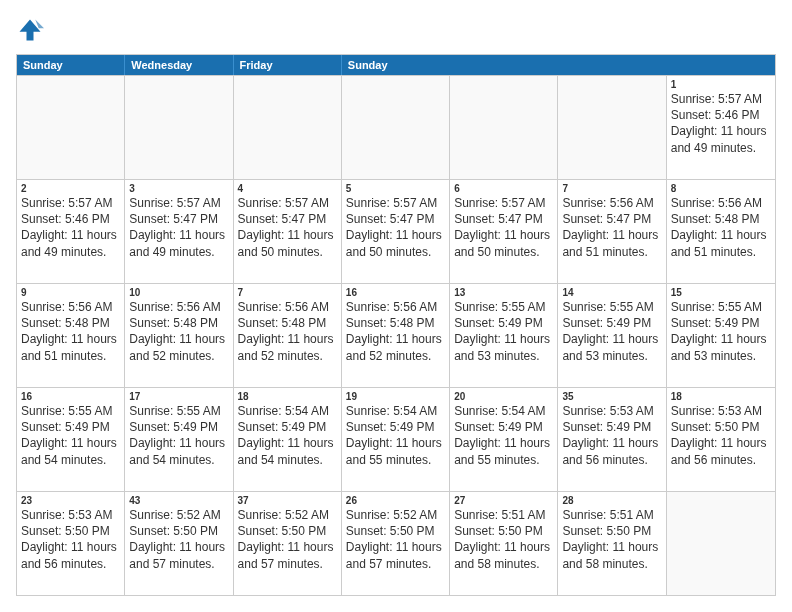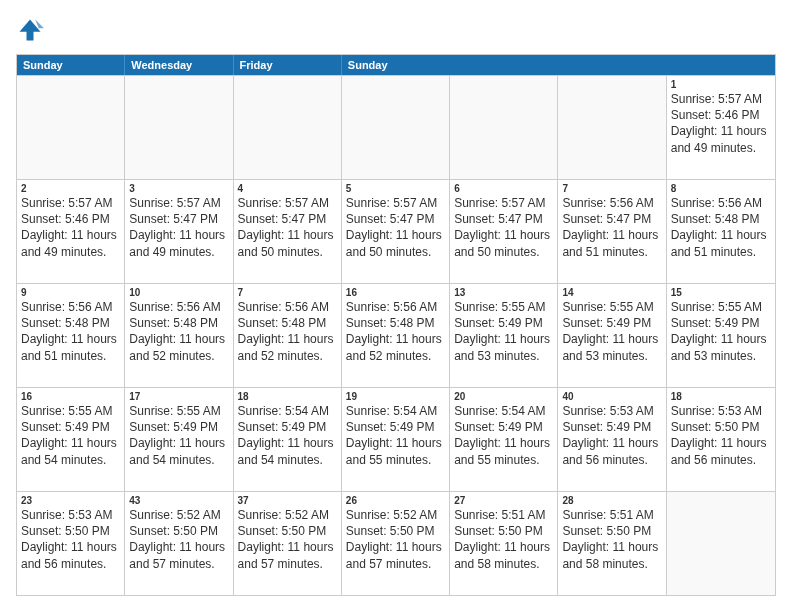--- a/index.html
+++ b/index.html
@@ -230,21 +230,21 @@
           </div>
           <div class="cal-cell">
             <span class="day-num">19</span>
             <div class="info">Sunrise: 5:54 AM<br>Sunset: 5:49 PM<br>Daylight: 11 hours<br>and 55 minutes.</div>
           </div>
           <div class="cal-cell">
             <span class="day-num">20</span>
             <div class="info">Sunrise: 5:54 AM<br>Sunset: 5:49 PM<br>Daylight: 11 hours<br>and 55 minutes.</div>
           </div>
           <div class="cal-cell">
-            <span class="day-num">40</span>
+            <span class="day-num">35</span>
             <div class="info">Sunrise: 5:53 AM<br>Sunset: 5:49 PM<br>Daylight: 11 hours<br>and 56 minutes.</div>
           </div>
           <div class="cal-cell">
             <span class="day-num">18</span>
             <div class="info">Sunrise: 5:53 AM<br>Sunset: 5:50 PM<br>Daylight: 11 hours<br>and 56 minutes.</div>
           </div>
         </div>
         <div class="cal-row">
           <div class="cal-cell">
             <span class="day-num">23</span>

